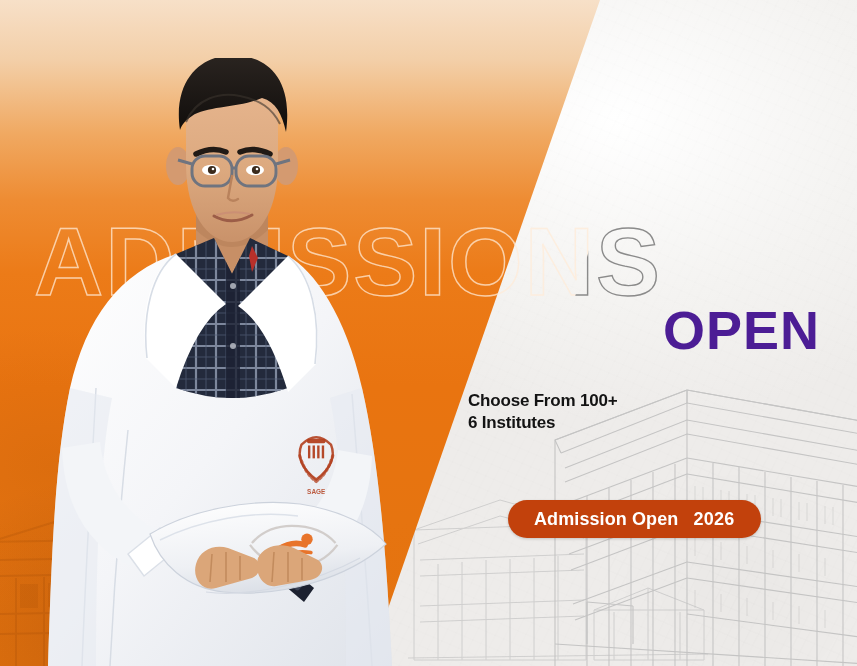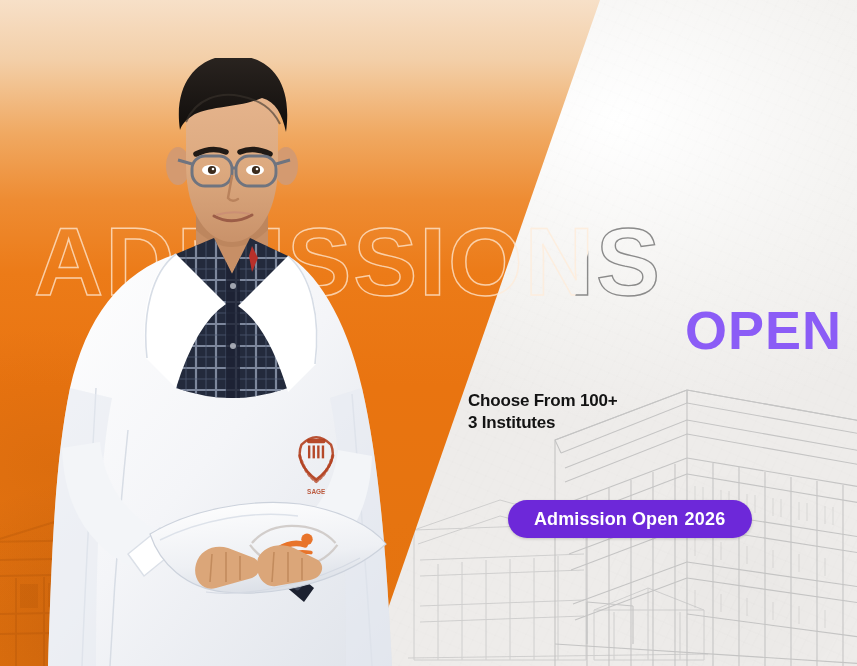--- a/index.html
+++ b/index.html
@@ -86,26 +86,26 @@
     text-stroke:1.4px rgba(255,235,215,.75);
     clip-path: polygon(0 0, 566px 0, 537px 100%, 0 100%);
   }
   .admissions-word.on-paper{
     clip-path: polygon(566px 0, 100% 0, 100% 100%, 537px 100%);
   }
 
   
   .open-word{
     position:absolute;
-    right:15px; top:303px;
+    right:37px; top:303px;
     font-size:54px;
     line-height:1;
     font-weight:800;
     letter-spacing:1px;
-    color:#8b5cf6;
+    color:#4c1d95;
   }
 
   
   .headline{
     position:absolute;
     left:468px; top:390px;
     width:320px;
     font-size:17px;
     line-height:1.28;
     font-weight:700;
@@ -113,22 +113,22 @@
     color:#131313;
   }
   .headline .ln{ display:block; white-space:nowrap; }
 
   
   .cta{
     position:absolute;
     left:508px; top:500px;
     height:38px;
     padding:0 26px;
-    display:inline-flex; align-items:center; gap:6px;
-    background:#6d28d9;
+    display:inline-flex; align-items:center; gap:15px;
+    background:#c2410c;
     border:none; border-radius:19px;
     box-shadow:0 1px 3px rgba(0,0,0,.18);
     cursor:pointer;
     white-space:nowrap;
   }
   .cta-label{
     font-size:18px; font-weight:700; color:#ffffff; letter-spacing:.1px;
   }
   .cta-year{
     font-size:18px; font-weight:600; color:#ffffff; letter-spacing:.3px;
@@ -416,21 +416,21 @@
           <path d="M288 494 L288 524"></path>
           <path d="M302 500 L302 522"></path>
       </g>
     </g>
   </svg>
 
   <div class="open-word">OPEN</div>
 
   <div class="headline">
     <span class="ln">Choose From 100+</span>
-    <span class="ln">3 Institutes</span>
+    <span class="ln">6 Institutes</span>
   </div>
 
   <button class="cta">
     <span class="cta-label">Admission Open</span>
     <span class="cta-year">2026</span>
   </button>
 
 </div>
 
 </body></html>

